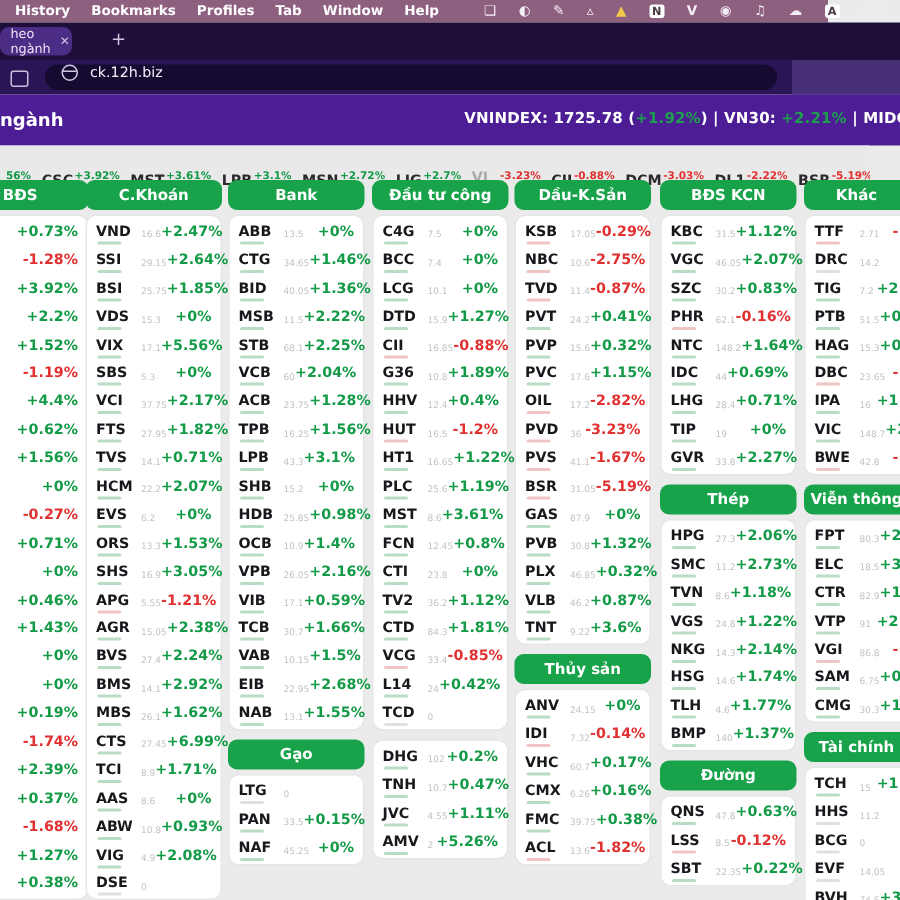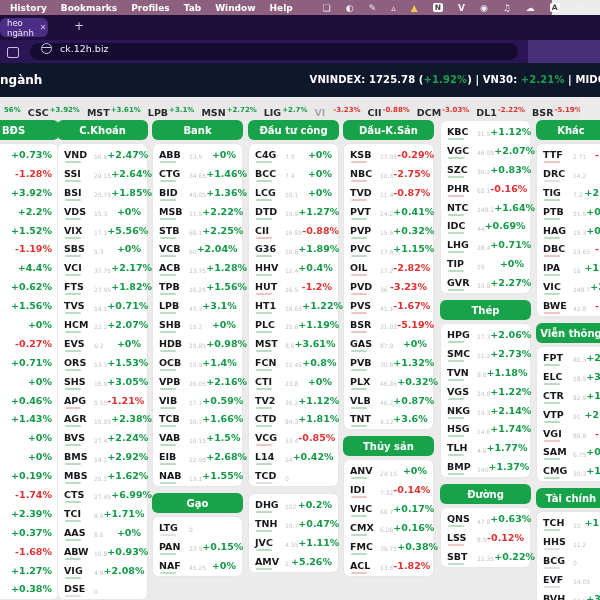--- a/index.html
+++ b/index.html
@@ -20,27 +20,27 @@
   .tab .x{font-size:8px;color:#cfc3e6;margin-left:auto}
   .newtab{position:absolute;left:74px;top:4px;color:#cfc6e0;font-size:12px;font-weight:400}
   .addrrow{position:absolute;top:40px;left:0;width:600px;height:23px;background:#2a1656}
   .sideicon{position:absolute;left:7px;top:7px;width:10px;height:9px;border:1.3px solid #c9bfdd;border-radius:2px}
   .addr{position:absolute;left:30px;top:3px;width:488px;height:17px;background:#150a30;border-radius:9px;
         color:#f2eefa;font-size:9.5px;display:flex;align-items:flex-start;gap:8px;padding:0 11px;box-sizing:border-box}
   .globe{width:9px;height:9px;border:1px solid #cfc8de;border-radius:50%;position:relative;flex:0 0 auto}
   .globe:after{content:"";position:absolute;left:0;right:0;top:3px;border-top:1px solid #cfc8de}
   .addr-right{position:absolute;right:0;top:0;width:72px;height:23px;background:#473077}
   
-  .pagehead{position:absolute;top:63px;left:0;width:600px;height:34px;background:#0f172a;color:#fff}
+  .pagehead{position:absolute;top:63px;left:0;width:600px;height:34px;background:#4c1d95;color:#fff}
   .ph-title{position:absolute;left:0;top:10px;font-size:12px;font-weight:700}
   .ph-idx{position:absolute;right:-13px;top:11px;font-size:10px;font-weight:700;white-space:nowrap;letter-spacing:.1px}
   .ph-idx .grn{color:#1e9e4e}
   
   .strip{position:absolute;top:97px;left:0;width:580px;height:24px;background:#e9e9e9;
-         display:flex;align-items:flex-end;gap:7px;padding:3px 3px;box-sizing:border-box;
+         display:flex;align-items:flex-start;gap:7px;padding:16px 3px;box-sizing:border-box;
          overflow:hidden;white-space:nowrap}
   .titem{font-size:9.5px;font-weight:800;color:#2b2b2b;flex:0 0 auto}
   .titem sup{font-size:7px;font-weight:800;margin-left:1px}
   .titem.faded{color:#aaa}
   .up{color:#139a47}.down{color:#e03030}
   
   .cols{position:absolute;top:120px;left:0;width:600px;bottom:0}
   .col{position:absolute;top:0;width:91px}
   .c0{left:-32px}.c1{left:57px}.c2{left:152px}.c3{left:248px}.c4{left:343px}.c5{left:440px}.c6{left:536px;width:70px}
   .sechead{height:20px;background:#18a34a;border-radius:6px;color:#fff;font-size:10px;font-weight:700;
@@ -708,20 +708,21 @@
           <span class="pc up">+0.38%</span>
         </div>
         <div class="srow">
           <span class="tk">ACL<span class="bar down"></span></span>
           <span class="pr">13.6</span>
           <span class="pc down">-1.82%</span>
         </div>
       </div>
     </div>
     <div class="col c5">
+      <div class="sechead">BĐS KCN</div>
       <div class="card">
         <div class="srow">
           <span class="tk">KBC<span class="bar up"></span></span>
           <span class="pr">31.5</span>
           <span class="pc up">+1.12%</span>
         </div>
         <div class="srow">
           <span class="tk">VGC<span class="bar up"></span></span>
           <span class="pr">46.05</span>
           <span class="pc up">+2.07%</span>

